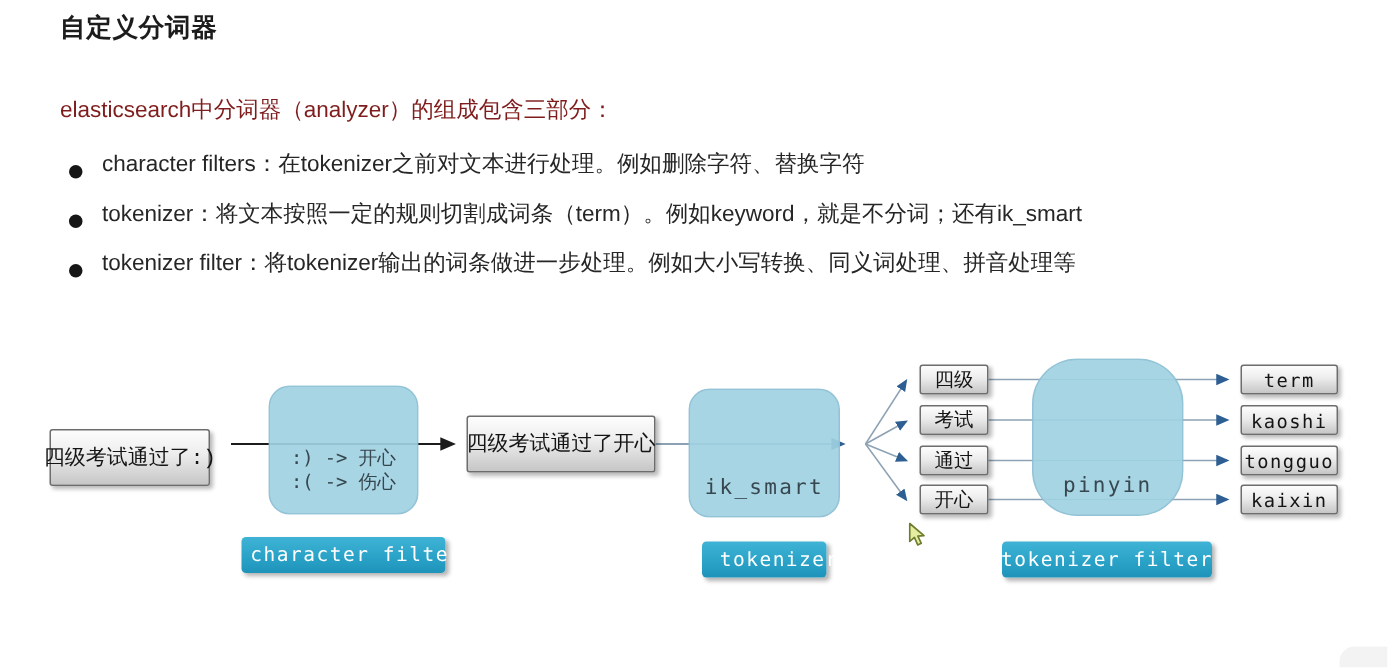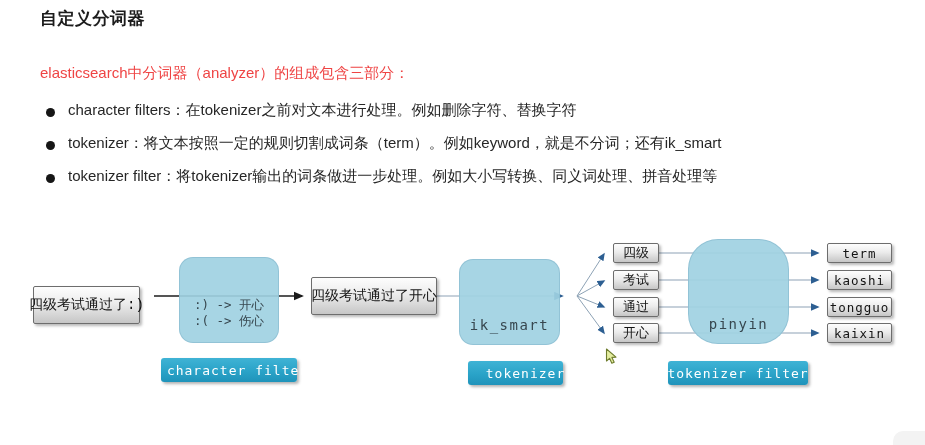--- a/index.html
+++ b/index.html
@@ -12,25 +12,25 @@
     overflow: hidden;
   }
   
   .page-title {
     position: absolute; left: 40px; top: 7px;
     font-size: 17px; font-weight: bold; color: #1c1c1c;
     letter-spacing: 0.5px;
   }
   .intro {
     position: absolute; left: 40px; top: 64px;
-    font-size: 15px; color: #ef4444;
+    font-size: 15px; color: #7f1d1d;
   }
   .bullet {
     position: absolute; left: 40px;
-    display: flex; align-items: center;
+    display: flex; align-items: flex-end;
     font-size: 15px; color: #262626; line-height: 19px;
   }
   .bullet .dot {
     width: 9px; height: 9px; border-radius: 50%;
     background: #161616; margin: 5px 13px 0 6px; flex: 0 0 auto;
   }
   .b1 { top: 100px; } .b2 { top: 133px; } .b3 { top: 166px; }
 
   
   .connectors { position: absolute; left: 0; top: 0; z-index: 1; }
@@ -81,21 +81,21 @@
   
   .pos-input    { left: 33px;  top: 286px; width: 107px; height: 38px; font-family: Liberation Mono, monospace; }
   .pos-charbox  { left: 179px; top: 257px; width: 100px; height: 86px; }
   .pos-midbox   { left: 311px; top: 277px; width: 126px; height: 38px; }
   .pos-ikbox    { left: 459px; top: 259px; width: 101px; height: 86px; }
   .pos-pinyin   { left: 688px; top: 239px; width: 101px; height: 105px; border-radius: 30px; }
   .pos-tok      { left: 613px; width: 46px; height: 20px; }
   .pos-out      { left: 827px; width: 65px; height: 20px; }
   .row1 { top: 243px; } .row2 { top: 270px; } .row3 { top: 297px; } .row4 { top: 323px; }
   .pos-tag1 { left: 161px; top: 358px; width: 136px; height: 24px; padding-left: 17px; }
-  .pos-tag2 { left: 468px; top: 361px; width: 95px;  height: 24px; padding-left: 20px; }
+  .pos-tag2 { left: 468px; top: 361px; width: 83px;  height: 24px; padding-left: 20px; }
   .pos-tag3 { left: 668px; top: 361px; width: 140px; height: 24px; }
 
   .cursor { position: absolute; left: 605px; top: 348px; z-index: 5; }
   .corner-blob {
     position: absolute; left: 893px; top: 431px; width: 46px; height: 24px;
     background: #f3f3f3; border-radius: 10px; z-index: 0;
   }
 </style>
 </head>
 <body>

